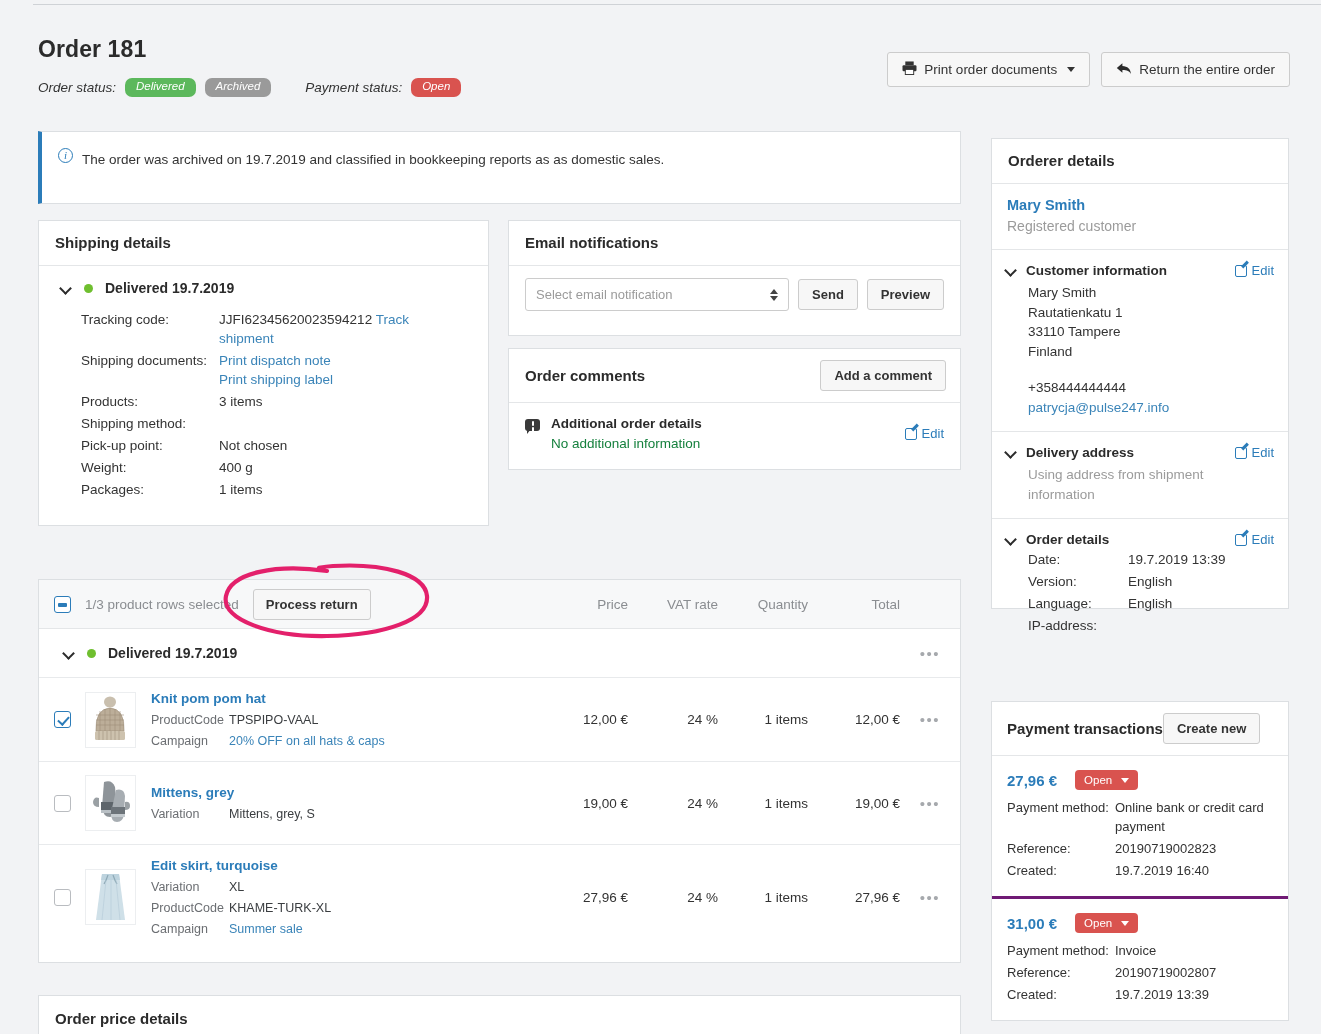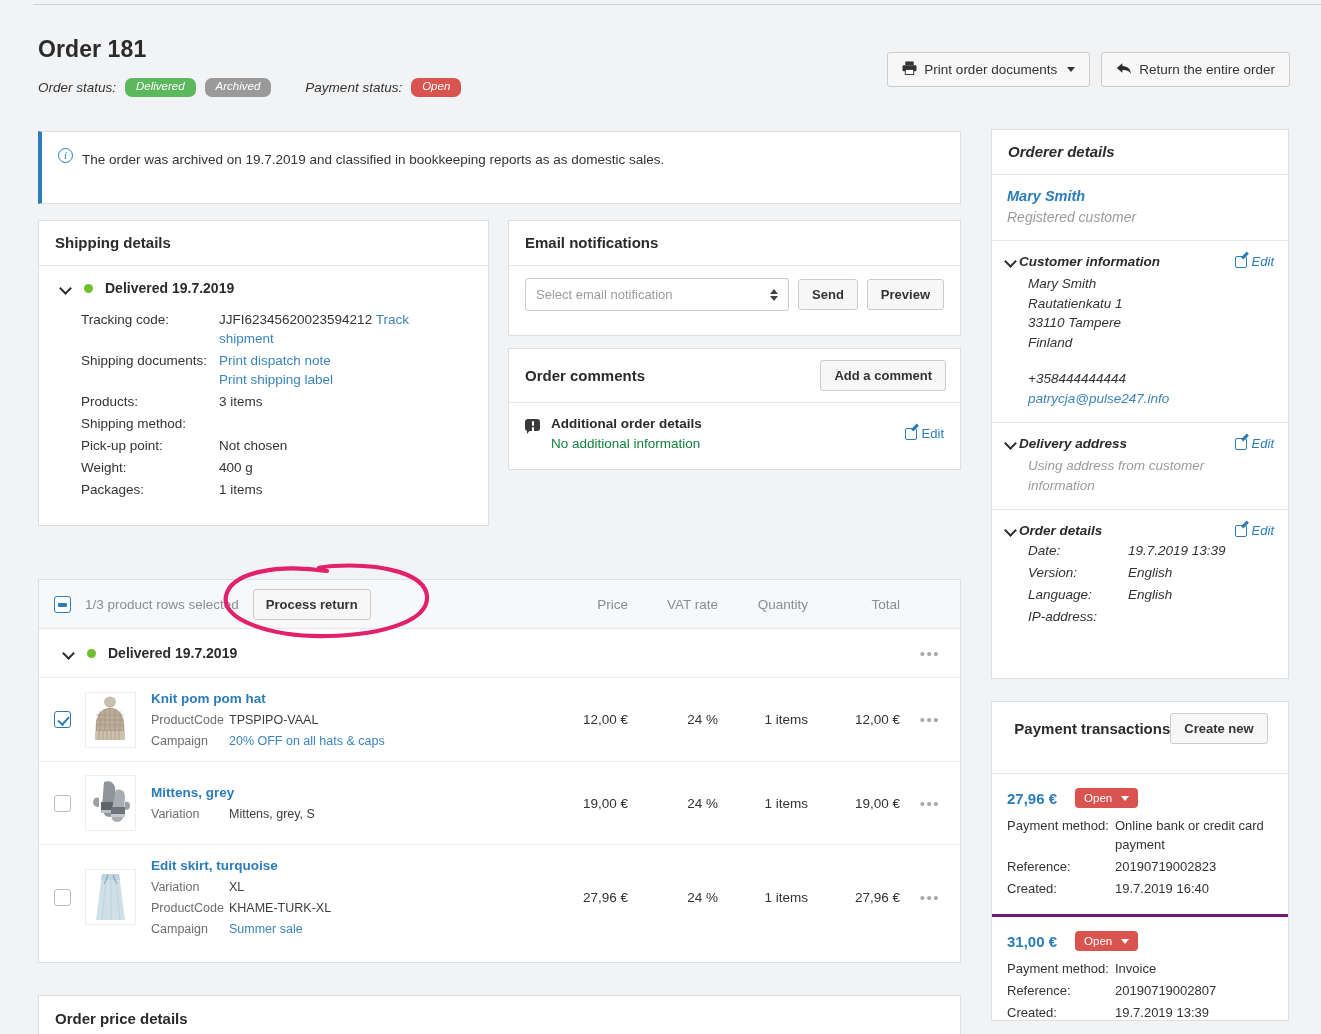--- a/index.html
+++ b/index.html
@@ -131,33 +131,33 @@
   .pattr-k { width:78px; flex:0 0 auto; }
   .pattr-v { color:#3a3d40; }
   .pattr-v.link { color:#3a84b8; cursor:pointer;}
   .pval { text-align:right; font-size:13.5px; color:#333; flex:0 0 auto;}
 
   
   #pricedet { left:38px; top:995px; width:923px; height:60px; }
   .pd-head { padding:14px 16px; }
 
   
-  #orderer { left:991px; top:129px; width:298px; height:550px;font-style:italic; }
+  #orderer { left:991px; top:138px; width:298px; height:471px; }
   .od-name { color:#2b7cb9; font-size:14.5px; font-weight:bold; cursor:pointer;}
   .od-sub { color:#9b9b9b; font-size:14px; margin-top:5px;}
   .od-sec { padding:13px 14px 14px 14px; border-top:1px solid #e4e6e8;}
   .od-sec-head { display:flex; align-items:flex-start; justify-content:space-between; }
-  .od-sec-title { display:flex; align-items:center; gap:2px; font-weight:bold; font-size:13.5px; color:#2b2b2b;}
+  .od-sec-title { display:flex; align-items:center; gap:9px; font-weight:bold; font-size:13.5px; color:#2b2b2b;}
   .od-lines { margin-left:22px; margin-top:5px; font-size:13.5px; line-height:19.5px; color:#333;}
   .od-muted { color:#9b9b9b; }
   .od-kv { display:flex; font-size:13.5px; line-height:22px;}
   .od-kv-k { width:100px; flex:0 0 auto; }
 
   #payments { left:991px; top:701px; width:298px; height:320px; }
-  .pay-head { padding:11px 13px 29px 15px; border-bottom:1px solid #e4e6e8; display:flex; align-items:center; justify-content:center;}
+  .pay-head { padding:11px 13px 11px 15px; border-bottom:1px solid #e4e6e8; display:flex; align-items:center; justify-content:flex-start;}
   .pay-item { padding:14px 15px 16px; }
   .pay-item + .pay-item { border-top:3px solid #701a75; }
   .pay-top { display:flex; align-items:center; gap:18px; }
   .pay-amt { color:#2b7cb9; font-size:15px; font-weight:bold;}
   .badge-dd { display:inline-flex; align-items:center; gap:6px; background:#d9534f; color:#fff; border-radius:4px; font-size:11.5px; padding:4px 9px; cursor:pointer;}
   .badge-dd .caret { border-top-color:#fff; }
   .pay-kv { display:flex; font-size:13px; line-height:19px; margin-top:3px;}
   .pay-k { width:108px; flex:0 0 auto; color:#333;}
   .pay-v { color:#333; flex:1 1 auto;}
 
@@ -469,21 +469,21 @@
       <div class="od-sec-head">
         <span class="od-sec-title">
           <span class="chev"></span>
           <span>Delivery address</span>
         </span>
         <span class="edit-link">
           <span class="edit-ico"></span>
           <span>Edit</span>
         </span>
       </div>
-      <div class="od-lines od-muted" style="max-width:185px">Using address from customer information</div>
+      <div class="od-lines od-muted" style="max-width:185px">Using address from shipment information</div>
     </div>
 
     <div class="od-sec">
       <div class="od-sec-head">
         <span class="od-sec-title">
           <span class="chev"></span>
           <span>Order details</span>
         </span>
         <span class="edit-link">
           <span class="edit-ico"></span>

